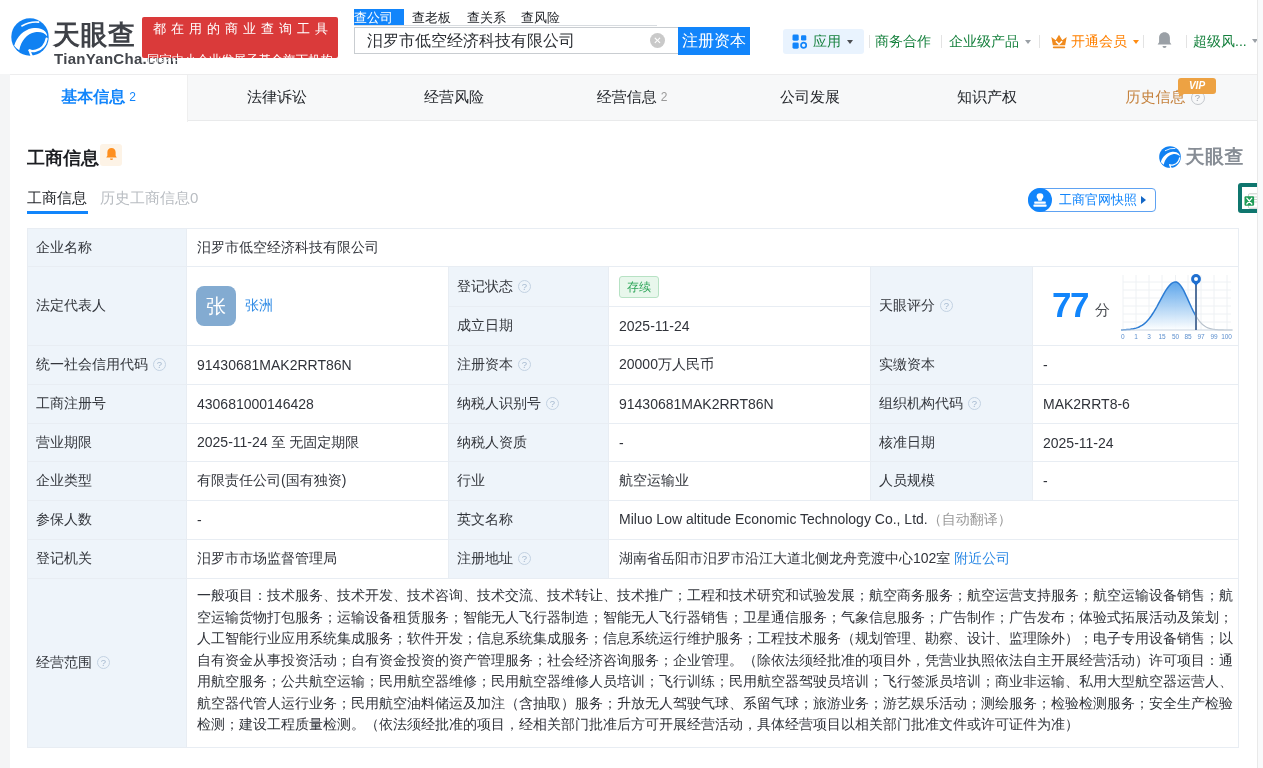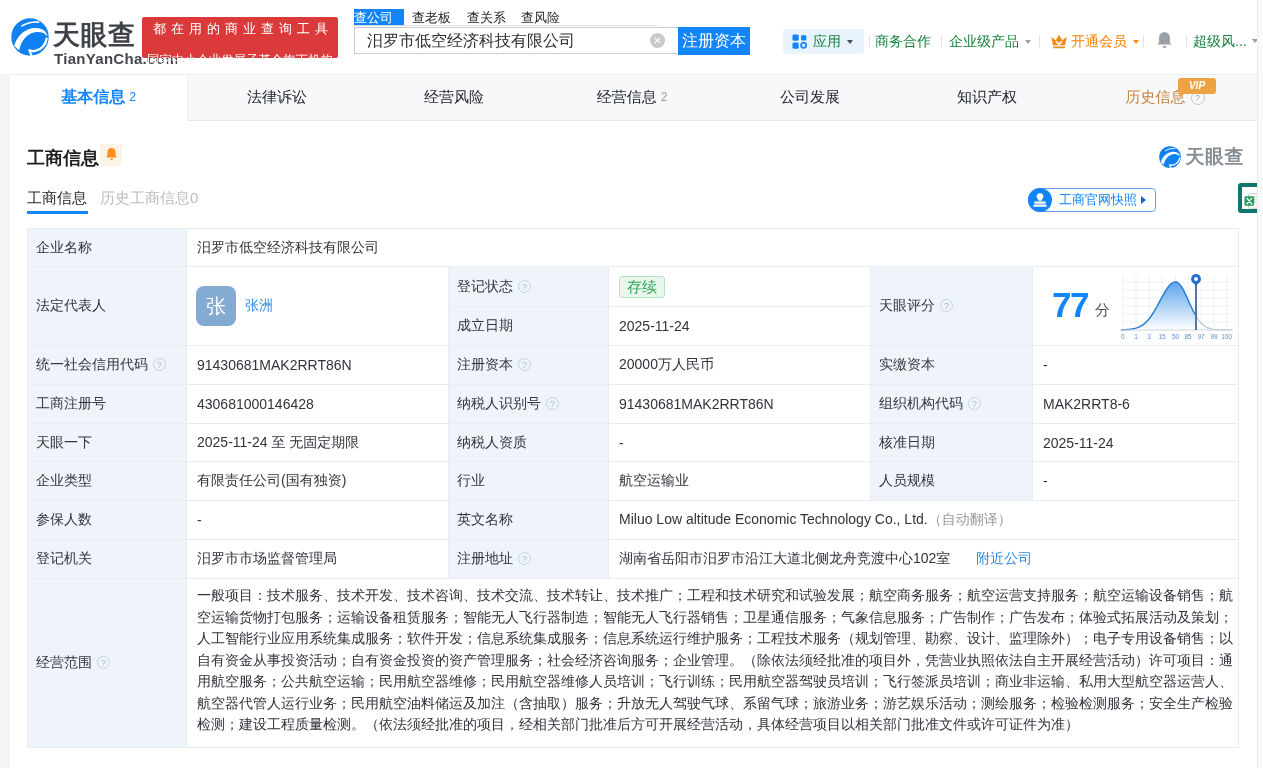--- a/index.html
+++ b/index.html
@@ -44,21 +44,21 @@
 
 table.info{position:absolute;left:27px;top:228px;width:1211px;border-collapse:collapse;table-layout:fixed;font-size:14px;color:#30333a}
 table.info td{border:1px solid #e8edf3;overflow:hidden;vertical-align:middle}
 td.lb{background:#eef4fa;padding-left:8px;color:#33363c}
 td.lb2{background:#eef4fa;padding-left:8px;color:#33363c}
 td.vl{background:#fff;padding-left:10px}
 .q{display:inline-block;width:13px;height:13px;border:1px solid #c3d2e2;border-radius:50%;color:#a6b9cf;font-size:9.5px;line-height:12px;text-align:center;vertical-align:1px;margin-left:5px;background:transparent}
 a.blue{color:#2e8ae5;text-decoration:none}
 .gray{color:#999}
 .avatar{display:inline-block;width:40px;height:40px;background:#83abd1;border-radius:8px;color:#fff;font-size:20px;line-height:40px;text-align:center;vertical-align:middle;margin-left:-1px}
-.tag-green{display:inline-block;height:22px;line-height:20px;padding:0 7px;background:#e8f7ec;border:1px solid #b7e2c4;border-radius:3px;color:#2da558;font-size:15px}
+.tag-green{display:inline-block;height:22px;line-height:20px;padding:0 7px;background:#e8f7ec;border:1px solid #b7e2c4;border-radius:3px;color:#2da558;font-size:12px}
 .score92{position:absolute;left:19px;top:18px;font-size:35px;font-weight:700;color:#1285fb;letter-spacing:-1.5px}
 .scorefen{position:absolute;left:62px;top:34px;font-size:15px;color:#4a4d52}
 </style>
 </head>
 <body>
 <div class="card"></div>
 <div style="position:absolute;right:0;top:0;width:6px;height:768px;background:#f9fafb;border-left:1px solid #e9e9e9;z-index:9"></div>
 
 <div class="header">
   <svg class="abs" style="left:11px;top:18px" width="38" height="38" viewBox="2.2 2.2 39.6 39.6" id="logosvg1">
@@ -234,21 +234,21 @@
       </tr>
 <tr style="height:39px">
         <td class="lb">工商注册号</td>
         <td class="vl">430681000146428</td>
         <td class="lb">纳税人识别号<span class="q">?</span></td>
         <td class="vl">91430681MAK2RRT86N</td>
         <td class="lb">组织机构代码<span class="q">?</span></td>
         <td class="vl">MAK2RRT8-6</td>
       </tr>
 <tr style="height:38px">
-        <td class="lb">天眼一下</td>
+        <td class="lb">营业期限</td>
         <td class="vl">2025-11-24 至 无固定期限</td>
         <td class="lb">纳税人资质</td>
         <td class="vl">-</td>
         <td class="lb">核准日期</td>
         <td class="vl">2025-11-24</td>
       </tr>
 <tr style="height:39px">
         <td class="lb">企业类型</td>
         <td class="vl">有限责任公司(国有独资)</td>
         <td class="lb">行业</td>
@@ -259,20 +259,20 @@
 <tr style="height:39px">
         <td class="lb">参保人数</td>
         <td class="vl">-</td>
         <td class="lb">英文名称</td>
         <td class="vl" colspan="3">Miluo Low altitude Economic Technology Co., Ltd.<span class="gray">（自动翻译）</span></td>
       </tr>
 <tr style="height:39px">
         <td class="lb">登记机关</td>
         <td class="vl">汨罗市市场监督管理局</td>
         <td class="lb">注册地址<span class="q">?</span></td>
-        <td class="vl" colspan="3">湖南省岳阳市汨罗市沿江大道北侧龙舟竞渡中心102室 <a class="blue" style="margin-left:22px">附近公司</a></td>
+        <td class="vl" colspan="3">湖南省岳阳市汨罗市沿江大道北侧龙舟竞渡中心102室 <a class="blue" style="margin-left:0">附近公司</a></td>
       </tr>
 <tr style="height:169px">
         <td class="lb">经营范围<span class="q">?</span></td>
         <td class="vl" colspan="5" style="padding:6px 3px 9px 10px;line-height:21.55px;vertical-align:top">一般项目：技术服务、技术开发、技术咨询、技术交流、技术转让、技术推广；工程和技术研究和试验发展；航空商务服务；航空运营支持服务；航空运输设备销售；航空运输货物打包服务；运输设备租赁服务；智能无人飞行器制造；智能无人飞行器销售；卫星通信服务；气象信息服务；广告制作；广告发布；体验式拓展活动及策划；人工智能行业应用系统集成服务；软件开发；信息系统集成服务；信息系统运行维护服务；工程技术服务（规划管理、勘察、设计、监理除外）；电子专用设备销售；以自有资金从事投资活动；自有资金投资的资产管理服务；社会经济咨询服务；企业管理。（除依法须经批准的项目外，凭营业执照依法自主开展经营活动）许可项目：通用航空服务；公共航空运输；民用航空器维修；民用航空器维修人员培训；飞行训练；民用航空器驾驶员培训；飞行签派员培训；商业非运输、私用大型航空器运营人、航空器代管人运行业务；民用航空油料储运及加注（含抽取）服务；升放无人驾驶气球、系留气球；旅游业务；游艺娱乐活动；测绘服务；检验检测服务；安全生产检验检测；建设工程质量检测。（依法须经批准的项目，经相关部门批准后方可开展经营活动，具体经营项目以相关部门批准文件或许可证件为准）</td>
       </tr>
 </tbody>
   </table>
 
 </body></html>

